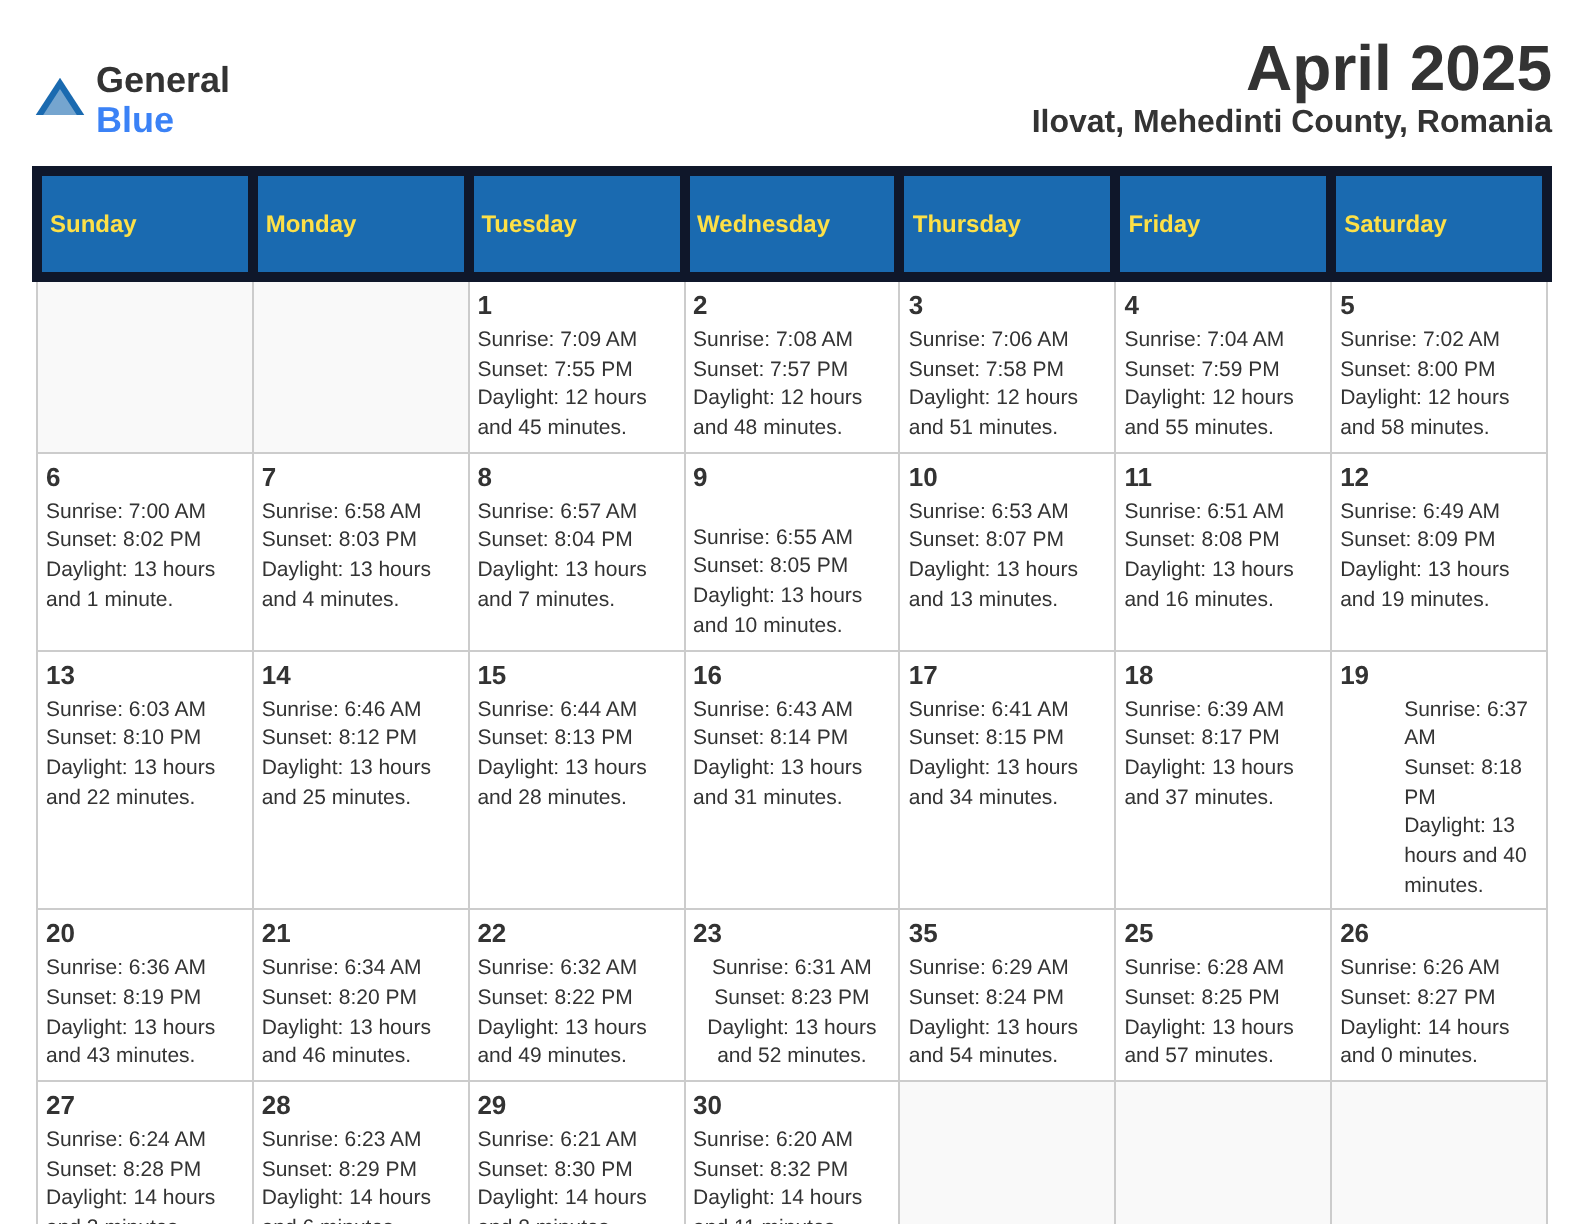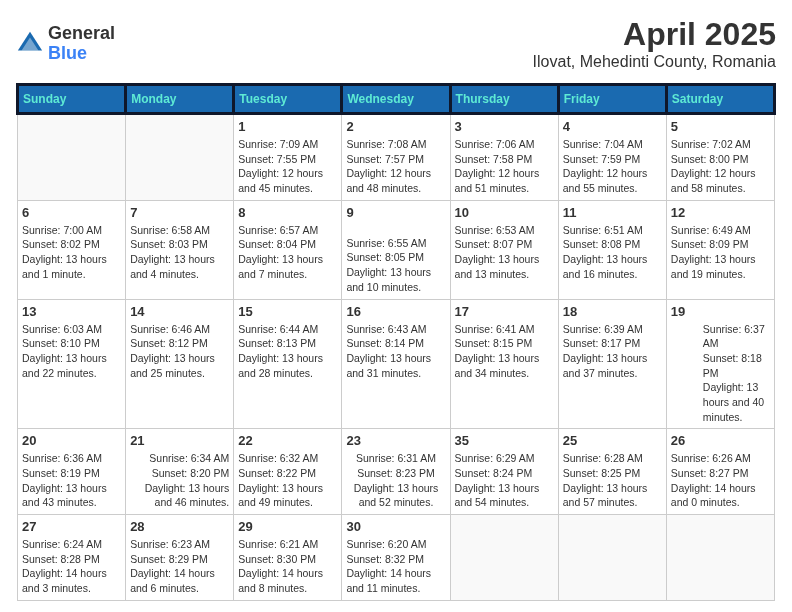--- a/index.html
+++ b/index.html
@@ -6,21 +6,21 @@
     body {
       font-family: Arial, sans-serif;
       background: #fff;
       width: 792px;
       min-height: 612px;
       padding: 16px;
     }
     .header {
       display: flex;
       justify-content: space-between;
-      align-items: center;
+      align-items: flex-end;
       margin-bottom: 12px;
     }
     .logo {
       display: flex;
       align-items: center;
       gap: 4px;
     }
     .logo-text {
       font-size: 18px;
       font-weight: bold;
@@ -36,34 +36,34 @@
       text-align: right;
     }
     .title-block h1 {
       font-size: 32px;
       color: #333;
       font-weight: bold;
     }
     .title-block h2 {
       font-size: 16px;
       color: #333;
-      font-weight: normal;
+      font-weight: bold;
     }
     .calendar {
       width: 100%;
       border-collapse: collapse;
       font-size: 11px;
     }
     .calendar thead tr th {
       background: #1a6ab0;
-      color: #5eead4;
-      padding: 6px 4px;
+      color: #fde047;
+      padding: 17px 4px;
       text-align: left;
       font-size: 12px;
-      border: 3px solid #0f172a;
+      border: 5px solid #0f172a;
     }
     .calendar tbody tr td {
       border: 1px solid #ccc;
       vertical-align: top;
       padding: 4px;
       min-height: 80px;
       width: calc(100% / 7);
     }
     .calendar tbody tr td.empty {
       background: #f9f9f9;
@@ -239,21 +239,21 @@
       </tr>
       <tr>
         <td>
           <div class="day-number">20</div>
           <div class="day-info" style="white-space: pre-line;">Sunrise: 6:36 AM
 Sunset: 8:19 PM
 Daylight: 13 hours and 43 minutes.</div>
         </td>
         <td>
           <div class="day-number">21</div>
-          <div class="day-info" style="white-space: pre-line; text-align: right;">Sunrise: 6:34 AM
+          <div class="day-info" style="white-space: pre-line;">Sunrise: 6:34 AM
 Sunset: 8:20 PM
 Daylight: 13 hours and 46 minutes.</div>
         </td>
         <td>
           <div class="day-number">22</div>
           <div class="day-info" style="white-space: pre-line;">Sunrise: 6:32 AM
 Sunset: 8:22 PM
 Daylight: 13 hours and 49 minutes.</div>
         </td>
         <td>

